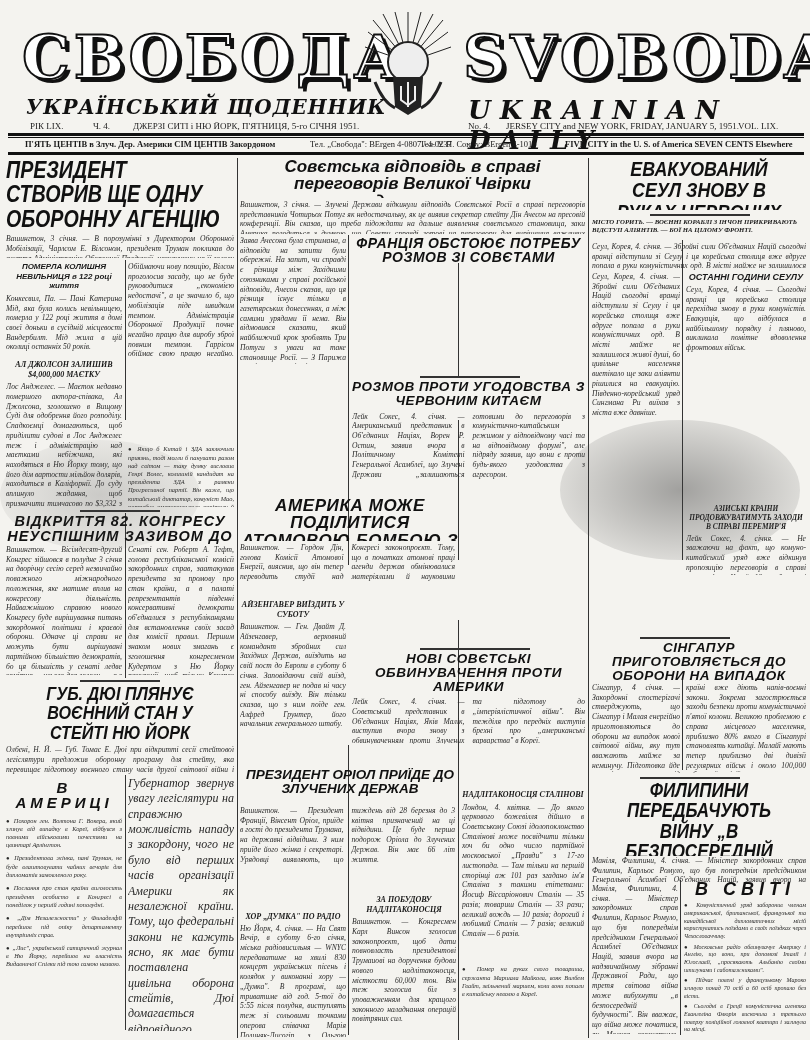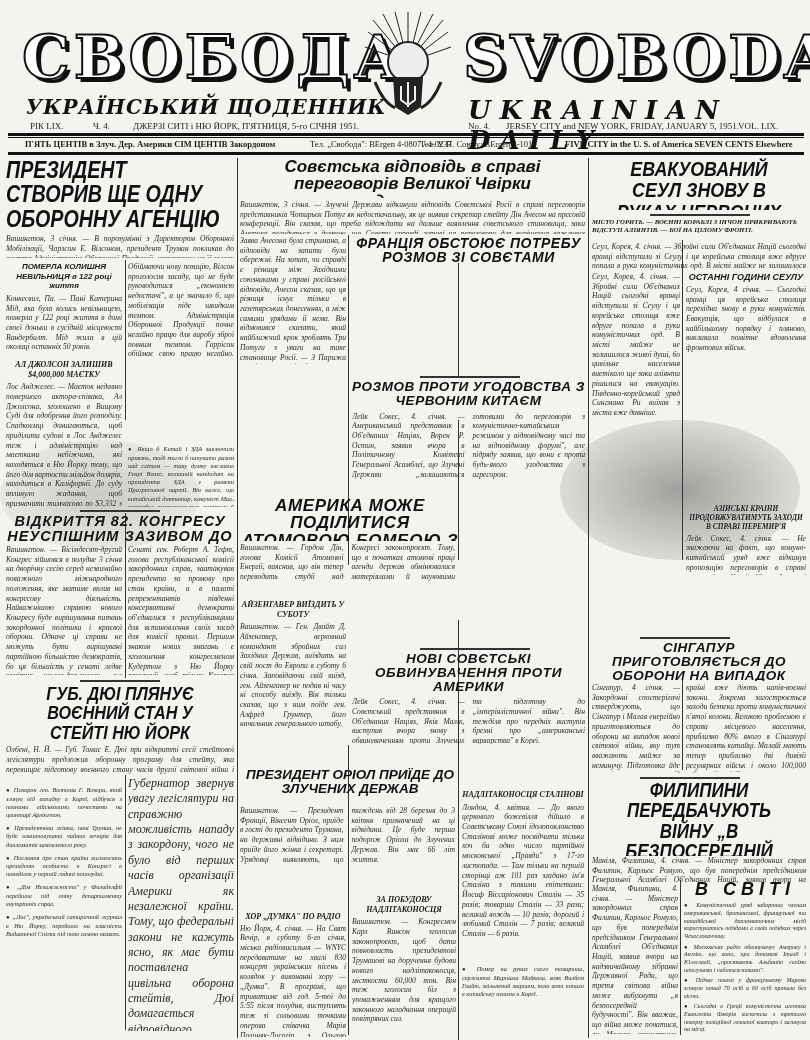--- a/index.html
+++ b/index.html
@@ -124,20 +124,21 @@
   <div class="art" style="left:128px; top:545px; width:106px; height:130px;">
     <div class="body">Сенаті сен. Роберт А. Тефт, голова республіканської комісії закордонних справ, заатакував президента за промову про стан країни, а в палаті репрезентантів південні консервативні демократи об'єдналися з республіканцями для встановлення своїх засад для комісії правил. Першим знаком нових змагань є зголошення конгресменом Кудертом з Ню Йорку резолюції, щоб тільки Конгрес мав право дозволити на висилку американських військ поза кордон Злучених Держав.</div>
   </div>
 
   <div class="hrule" style="left:80px; top:680px; width:80px; height:2px;"></div>
   <div class="art" style="left:6px; top:684px; width:228px; height:90px;">
     <div class="hd" style="font-size:19px; transform:scaleX(0.85);">ГУБ. ДЮІ ПЛЯНУЄ ВОЄННИЙ СТАН У СТЕЙТІ НЮ ЙОРК</div>
     <div class="body" style="margin-top:3px; height:40px; overflow:hidden;">Олбені, Н. Й. — Губ. Томас Е. Дюі при відкритті сесії стейтової легіслятури предложив оборонну програму для стейту, яка перевищає підготову воєнного стану часів другої світової війни і забезпечує стейт перед саботажем з нутра і перед нападом з заграниці. У своїм посланні до стейтового сенату Дюі заявив про намір створення Стейтової Оборонної Ради, на якої чолі він стояв би.</div>
   </div>
   <div class="art" style="left:6px; top:780px; width:116px; height:255px;">
+    <div class="hd" style="font-size:15px; letter-spacing:4px;">В АМЕРИЦІ</div>
     <div class="body bullet" style="font-size:6.3px; margin-top:6px;">Похорон ген. Волтона Г. Вокера, який згинув від випадку в Кореї, відбувся з повними військовими почестями на цвинтарі Арлінгтон.</div>
     <div class="body bullet" style="font-size:6.3px; margin-top:5px;">Президентова жінка, пані Труман, не буде влаштовувати чайних вечорів для дипломатів замовленого року.</div>
     <div class="body bullet" style="font-size:6.3px; margin-top:5px;">Послання про стан країни виголосить президент особисто в Конгресі в понеділок у першій годині пополудні.</div>
     <div class="body bullet" style="font-size:6.3px; margin-top:5px;">„Дім Незалежности" у Филаделфії перейшов під опіку департаменту внутрішніх справ.</div>
     <div class="body bullet" style="font-size:6.3px; margin-top:5px;">„Лис", український сатиричний журнал в Ню Йорку, перейшов на власність Видавничої Спілки під тою самою назвою.</div>
   </div>
   <div class="art" style="left:128px; top:776px; width:106px; height:255px;">
     <div class="body" style="font-size:12px;">Губернатор звернув увагу легіслятури на справжню можливість нападу з закордону, чого не було від перших часів організації Америки як незалежної країни. Тому, що федеральні закони не кажуть ясно, як має бути поставлена цивільна оборона стейтів, Дюі домагається відповідного стейтового оборонного законодавства.</div>
   </div>
 

